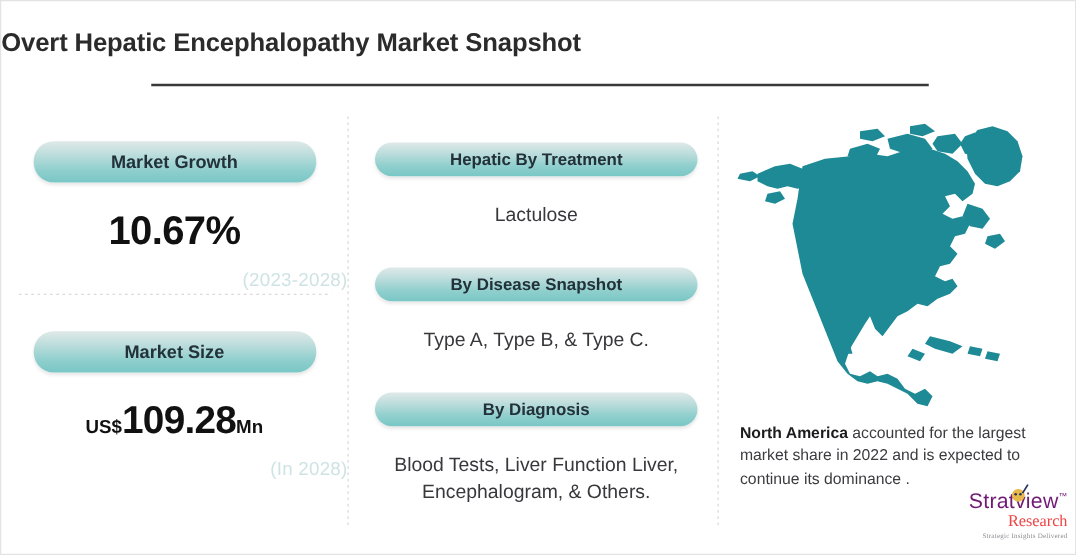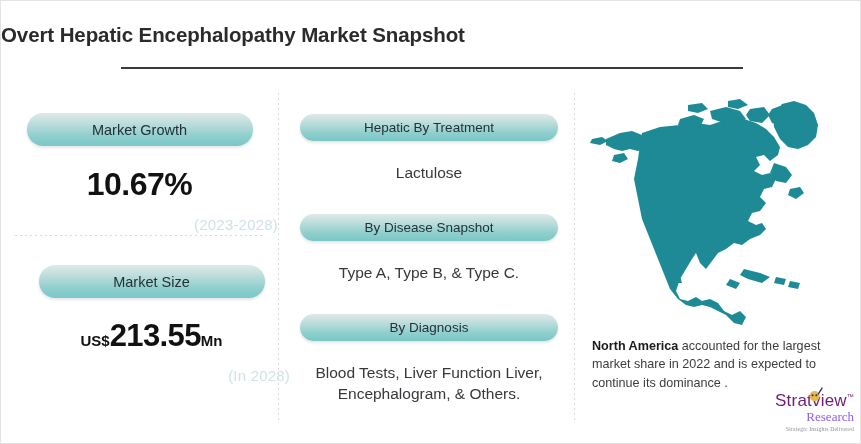--- a/index.html
+++ b/index.html
@@ -84,37 +84,37 @@
   }
 
   
   .pill {
     position: relative;
     border-radius: 16px;
     background: linear-gradient(to bottom, #dfe9e8 0%, #bfdedd 30%, #8fcfcd 70%, #79c7c6 100%);
     box-shadow: 0 2px 3px rgba(0,0,0,0.10);
     text-align: center;
     color: #22313a;
-    font-weight: normal;
+    font-weight: bold;
     display: flex;
     align-items: center;
     justify-content: center;
   }
 
   
   .pill-left {
     width: 226px;
     height: 33px;
     font-size: 14.5px;
     margin: 0 auto;
   }
 
   
   .block-growth { position: absolute; top: 26px; left: 0; width: 277px; }
-  .block-size   { position: absolute; top: 178px; left: 12px; width: 277px; }
+  .block-size   { position: absolute; top: 178px; left: 0; width: 277px; }
 
   .bigvalue {
     text-align: center;
     font-size: 32px;
     font-weight: bold;
     color: #111111;
     letter-spacing: -0.5px;
     margin-top: 22px;
     line-height: 1;
   }
@@ -210,21 +210,21 @@
     letter-spacing: 0.2px;
     line-height: 1;
   }
   .logo-name .tm {
     font-size: 7px;
     vertical-align: super;
   }
   .logo-sub {
     font-family: "Liberation Serif", serif;
     font-size: 13px;
-    color: #8b5cf6;
+    color: #ef4444;
     line-height: 1.1;
     margin-top: 1px;
   }
   .logo-tag {
     font-family: "Liberation Serif", serif;
     font-size: 5.6px;
     color: #8d8d93;
     letter-spacing: 0.2px;
     margin-top: 2px;
   }
@@ -254,21 +254,21 @@
         <div class="subvalue">(2023-2028)</div>
       </div>
 
       <div class="hdivider"></div>
 
       <div class="block-size">
         <div class="pill pill-left">
           <span>Market Size</span>
         </div>
         <div class="size-value">
-          <span class="cur">US$</span><span class="num">213.55</span><span class="unit">Mn</span>
+          <span class="cur">US$</span><span class="num">109.28</span><span class="unit">Mn</span>
         </div>
         <div class="subvalue">(In 2028)</div>
       </div>
 
     </div>
 
     <div class="col col-mid">
 
       <div class="mid-block mid-b1">
         <div class="pill pill-mid">

